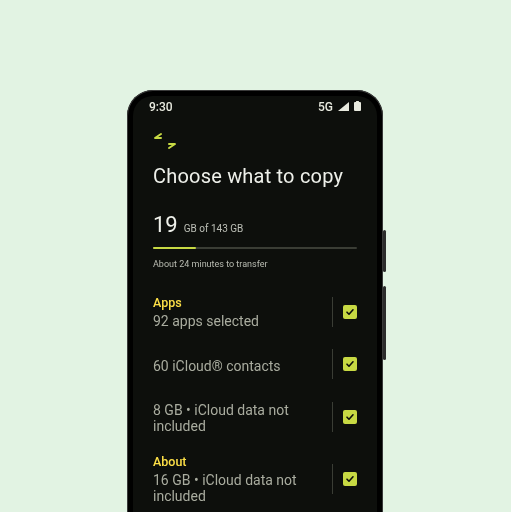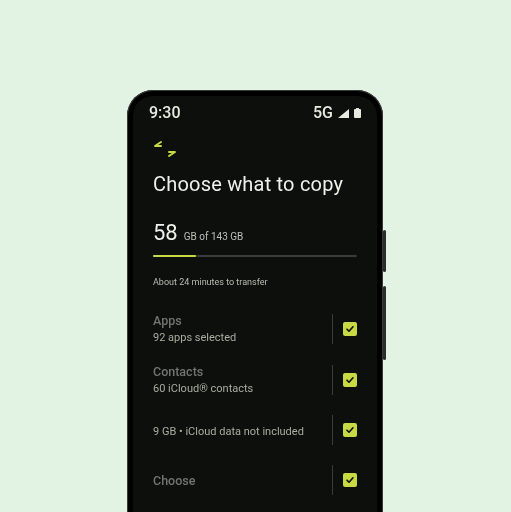--- a/index.html
+++ b/index.html
@@ -36,24 +36,24 @@
     right: -3px;
     top: 140px;
     width: 3px;
   }
   .btn-r { background:#2c2c2c; width:3px; border-radius:2px; }
   .btn-r.a { height: 42px; margin-bottom:14px; }
   .btn-r.b { height: 74px; }
   .statusbar {
     display: flex;
     justify-content: space-between;
-    align-items: center;
+    align-items: flex-start;
     height: 24px;
-    padding: 16px 16px;
-    font-size: 16px;
+    padding: 4px 16px;
+    font-size: 12px;
     font-weight: 500;
     color: #e8eadf;
   }
   .status-right { display:flex; align-items:center; gap:5px; }
   .signal { display:inline-block; }
   .content { padding: 6px 20px 0 20px; }
   .arrows {
     color: #c7d943;
     font-size: 20px;
     line-height: 1;
@@ -76,30 +76,30 @@
     width: 100%;
     background: #3a3d35;
     border-radius: 2px;
     position: relative;
   }
   .bar-fill {
     position: absolute; left:0; top:0; height:100%;
     background: #c7d943;
     border-radius: 2px;
   }
-  .eta { margin-top: 20px; font-size: 9px; color:#b9bcb2; }
+  .eta { margin-top: 10px; font-size: 9px; color:#b9bcb2; }
   .list { margin-top: 16px; }
   .row {
     display:flex;
     align-items:center;
     justify-content: space-between;
     padding: 10px 0 10px 0;
   }
-  .row-text .r-title { font-size: 12.5px; color:#737373; font-weight:500; }
-  .row-text .r-sub { font-size: 11px; color:#a9ac9f; margin-top:3px; }
+  .row-text .r-title { font-size: 12.5px; color:#fde047; font-weight:500; }
+  .row-text .r-sub { font-size: 14px; color:#a9ac9f; margin-top:3px; }
   .row-right { display:flex; align-items:center; gap:10px; }
   .divider { width:1px; height:30px; background:#3a3d35; }
   .checkbox {
     width: 14px; height: 14px;
     background: #c7d943;
     border-radius: 2px;
     display:flex; align-items:center; justify-content:center;
     color:#0d0f0c;
   }
   .checkbox svg { display:block; }
@@ -137,21 +137,21 @@
       <div class="arrows">
         <svg width="24" height="18" viewBox="0 0 24 18" fill="none" stroke="#c7d943" stroke-width="2" stroke-linecap="round" stroke-linejoin="round">
           <path d="M8 2 L2 6 L8 6"></path>
           <path d="M16 16 L22 12 L16 12"></path>
         </svg>
       </div>
 
       <div class="title">Choose what to copy</div>
 
       <div class="storage-line">
-        <span class="storage-num">58</span>
+        <span class="storage-num">19</span>
         <span class="storage-rest">GB of 143 GB</span>
       </div>
 
       <div class="bar">
         <div class="bar-fill" id="bar-fill" style="width: 21%;"></div>
       </div>
 
       <div class="eta">About 24 minutes to transfer</div>
 
       <div class="list" id="list">
@@ -164,48 +164,48 @@
               <div class="divider"></div>
               <div class="checkbox">
                 <svg width="10" height="10" viewBox="0 0 10 10">
                   <path d="M2 5.2 L4 7.2 L8 2.8" fill="none" stroke="#0d0f0c" stroke-width="1.6" stroke-linecap="round" stroke-linejoin="round"></path>
                 </svg>
               </div>
             </div>
           </div>
           <div class="row">
             <div class="row-text">
-              <div class="r-title">Contacts</div>
               <div class="r-sub">60 iCloud® contacts</div>
             </div>
             <div class="row-right">
               <div class="divider"></div>
               <div class="checkbox">
                 <svg width="10" height="10" viewBox="0 0 10 10">
                   <path d="M2 5.2 L4 7.2 L8 2.8" fill="none" stroke="#0d0f0c" stroke-width="1.6" stroke-linecap="round" stroke-linejoin="round"></path>
                 </svg>
               </div>
             </div>
           </div>
           <div class="row">
             <div class="row-text">
-              <div class="r-sub">9 GB • iCloud data not included</div>
-            </div>
-            <div class="row-right">
-              <div class="divider"></div>
-              <div class="checkbox">
-                <svg width="10" height="10" viewBox="0 0 10 10">
-                  <path d="M2 5.2 L4 7.2 L8 2.8" fill="none" stroke="#0d0f0c" stroke-width="1.6" stroke-linecap="round" stroke-linejoin="round"></path>
-                </svg>
-              </div>
-            </div>
-          </div>
-          <div class="row">
-            <div class="row-text">
-              <div class="r-title">Choose</div>
+              <div class="r-sub">8 GB • iCloud data not included</div>
+            </div>
+            <div class="row-right">
+              <div class="divider"></div>
+              <div class="checkbox">
+                <svg width="10" height="10" viewBox="0 0 10 10">
+                  <path d="M2 5.2 L4 7.2 L8 2.8" fill="none" stroke="#0d0f0c" stroke-width="1.6" stroke-linecap="round" stroke-linejoin="round"></path>
+                </svg>
+              </div>
+            </div>
+          </div>
+          <div class="row">
+            <div class="row-text">
+              <div class="r-title">About</div>
+              <div class="r-sub">16 GB • iCloud data not included</div>
             </div>
             <div class="row-right">
               <div class="divider"></div>
               <div class="checkbox">
                 <svg width="10" height="10" viewBox="0 0 10 10">
                   <path d="M2 5.2 L4 7.2 L8 2.8" fill="none" stroke="#0d0f0c" stroke-width="1.6" stroke-linecap="round" stroke-linejoin="round"></path>
                 </svg>
               </div>
             </div>
           </div>

